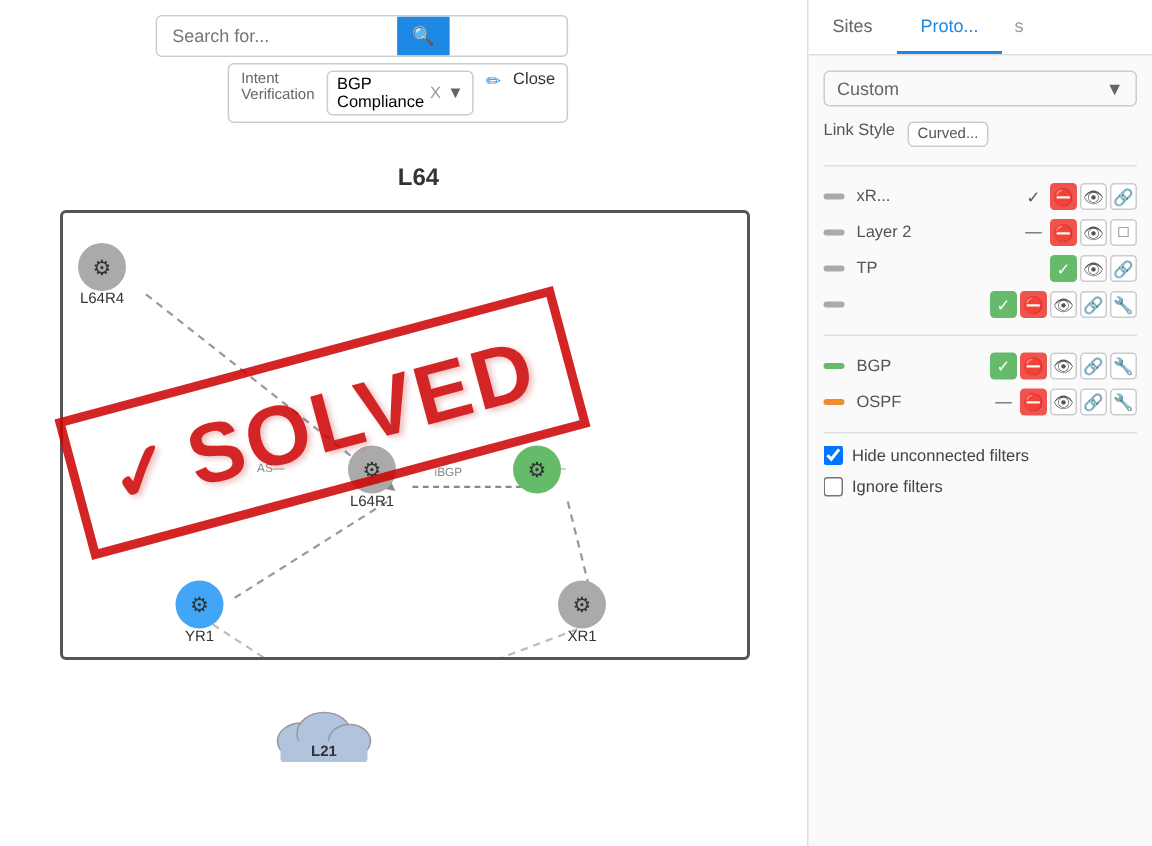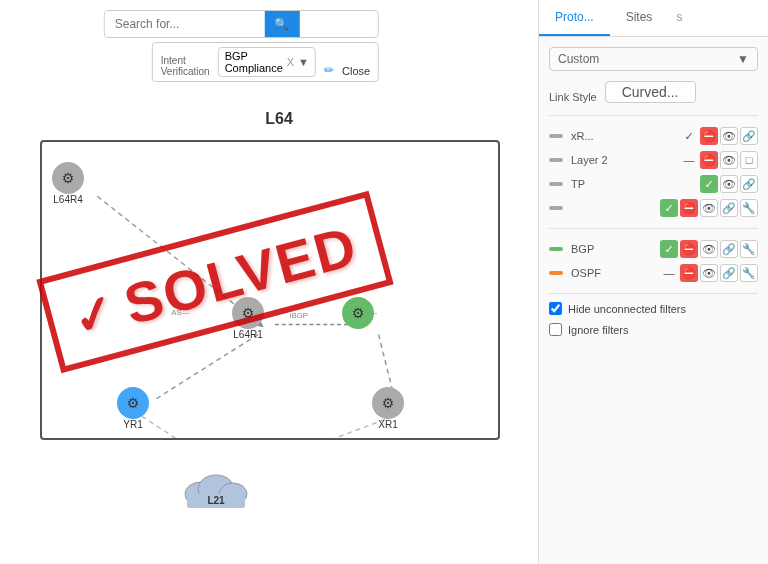--- a/index.html
+++ b/index.html
@@ -62,21 +62,21 @@
       background: #1e88e5;
       border: none;
       color: #fff;
       padding: 6px 10px;
       cursor: pointer;
       font-size: 12px;
     }
 
     .intent-row {
       display: flex;
-      align-items: flex-end;
+      align-items: flex-start;
       background: #fff;
       border: 1px solid #ccc;
       border-radius: 4px;
       padding: 4px 8px;
       gap: 8px;
       font-size: 11px;
       margin-left: 48px;
     }
 
     .intent-label {
@@ -266,32 +266,32 @@
       font-size: 12px;
       color: #666;
       display: flex;
       align-items: center;
       justify-content: space-between;
       cursor: pointer;
     }
 
     .link-style-row {
       display: flex;
-      align-items: flex-end;
+      align-items: flex-start;
       margin-bottom: 12px;
       font-size: 11px;
       color: #555;
       gap: 8px;
     }
 
     .curved-select {
       border: 1px solid #ccc;
       border-radius: 4px;
-      padding: 2px 16px;
-      font-size: 14px;
+      padding: 2px 6px;
+      font-size: 10px;
       color: #555;
       background: #fff;
       cursor: pointer;
     }
 
     .layer-row {
       display: flex;
       align-items: center;
       padding: 3px 0;
       font-size: 11px;
@@ -454,22 +454,22 @@
     <div class="solved-stamp">
       <span class="solved-check">✓</span>
       <span>SOLVED</span>
     </div>
 
   </div>
 
   <div class="right-panel">
 
     <div class="tab-bar">
+      <div class="tab">Sites</div>
       <div class="tab active">Proto...</div>
-      <div class="tab">Sites</div>
       <div class="tab-dots">s</div>
     </div>
 
     <div class="panel-content">
 
       <div class="custom-row">
         <div class="custom-select">
           <span>Custom</span>
           <span>▼</span>
         </div>

